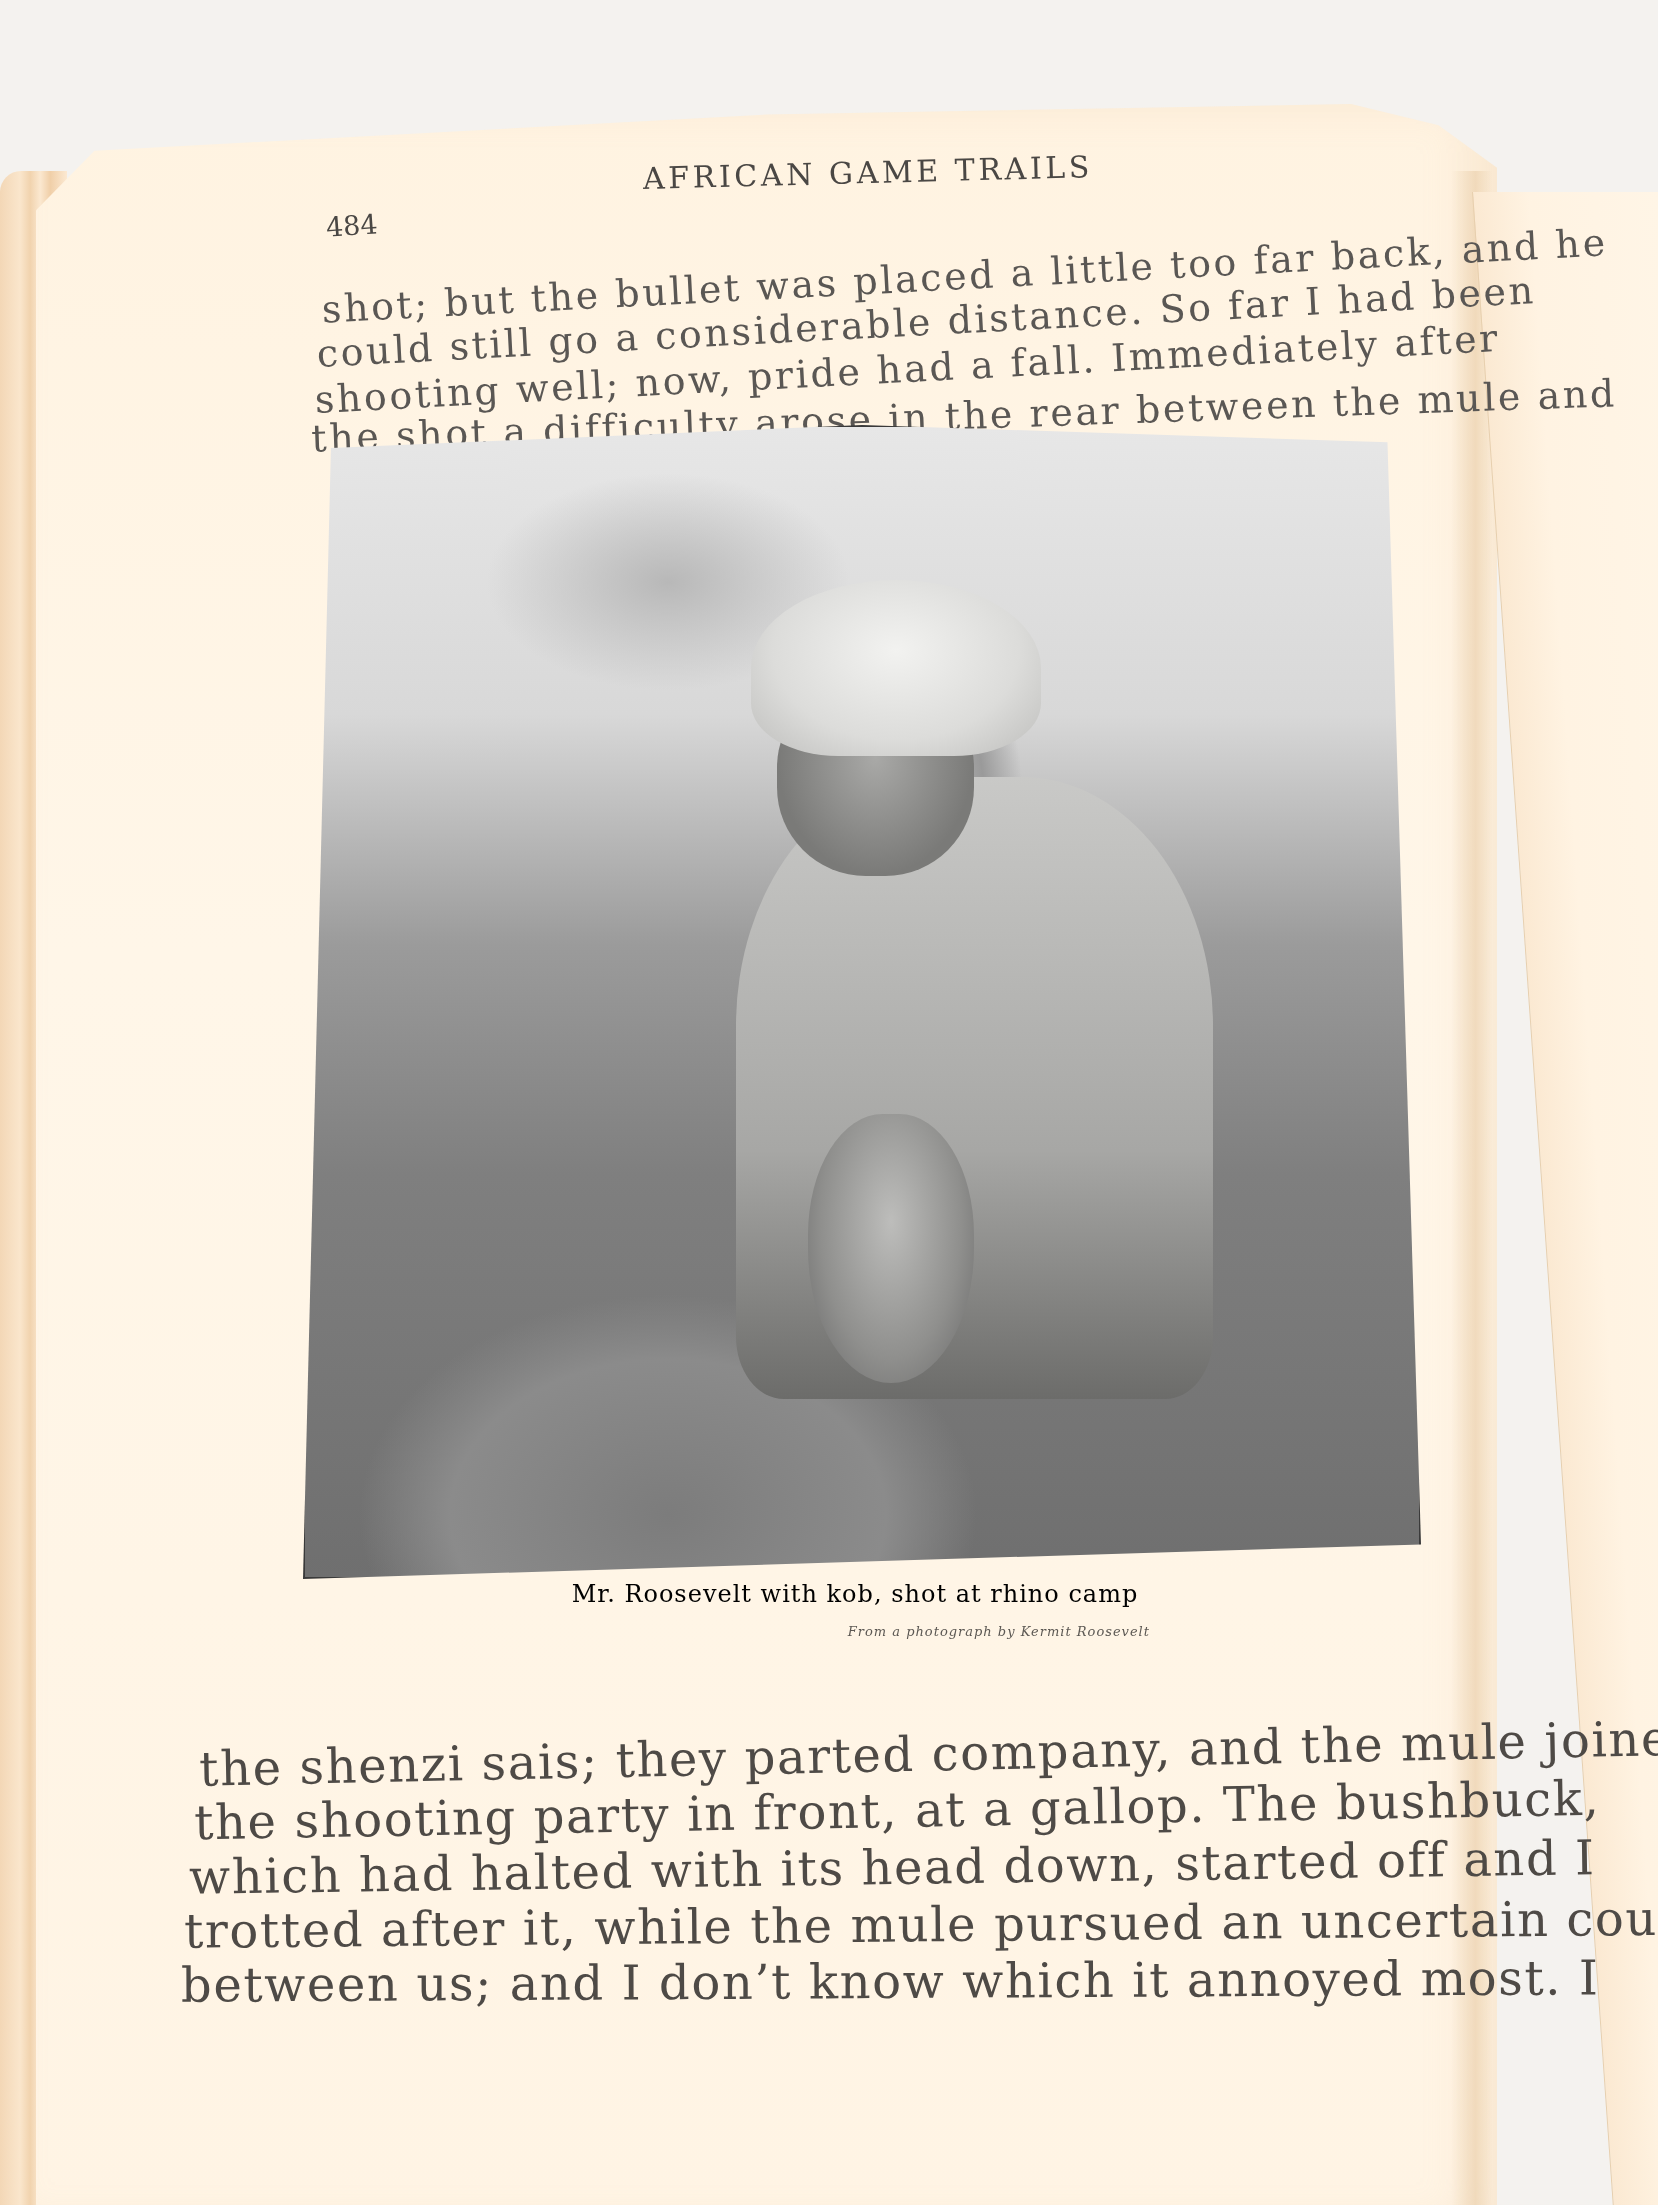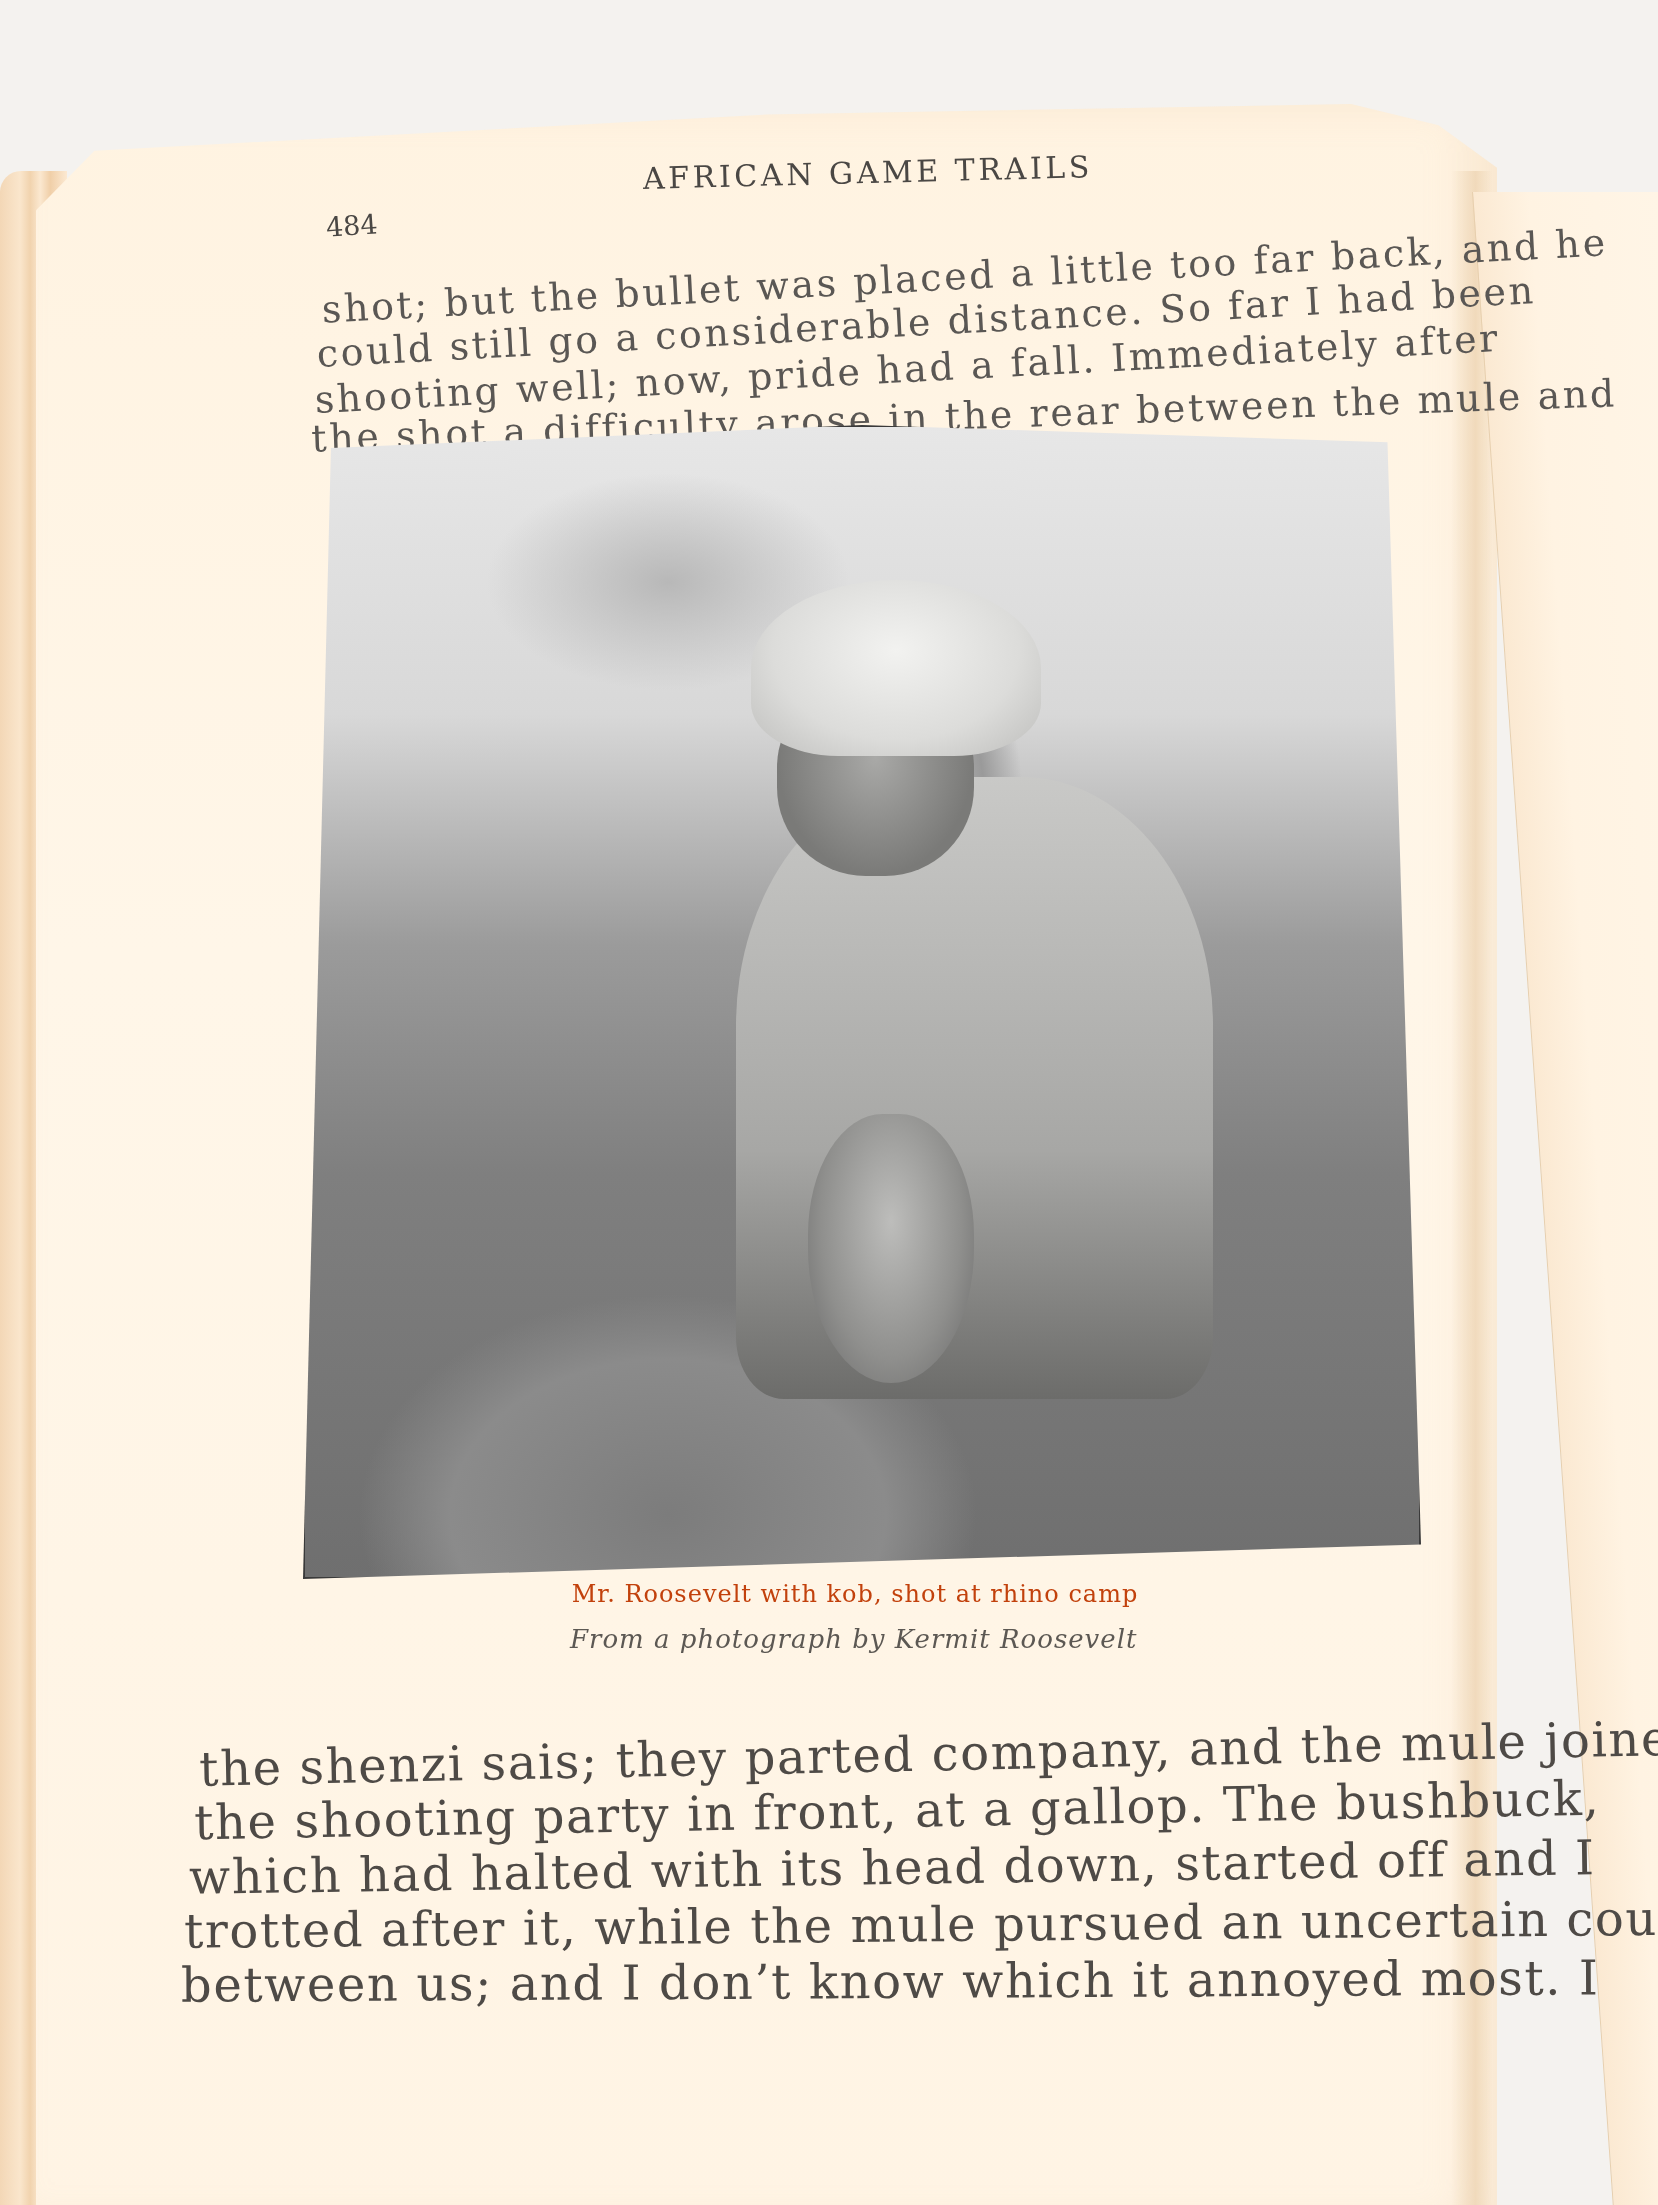--- a/index.html
+++ b/index.html
@@ -70,25 +70,25 @@
     background:linear-gradient(180deg,#c9c9c7 0%,#a7a7a5 60%,#6c6c6a 100%);
     border-radius:40% 40% 10% 10%;
   }
   .kob-head {
     position:absolute; left:808px; top:1114px; width:166px; height:269px;
     background:radial-gradient(ellipse at 50% 40%, #bdbdbb 0%, #8f8f8d 60%, #666 100%);
     border-radius:45% 45% 50% 50%;
   }
   .caption {
     position:absolute; left:518px; top:1580px; width:674px; text-align:center;
-    font-size:24px; color:#c2410c; letter-spacing:1px;
+    font-size:24px; color:#000000; letter-spacing:1px;
   }
   .credit {
-    position:absolute; left:570px; top:1624px; width:580px; text-align:left;
-    font-size:26px; color:#5c5853; font-style:italic; letter-spacing:1px;
+    position:absolute; left:570px; top:1624px; width:580px; text-align:right;
+    font-size:13px; color:#5c5853; font-style:italic; letter-spacing:1px;
   }
   .lines-bottom .line { font-size:48px; letter-spacing:1.6px; color:#4e4a46; }
 </style>
 </head>
 <body>
 
 <div class="stack"></div>
 <div class="page-left"></div>
 <div class="gap"></div>
 <div class="page-right"></div>

